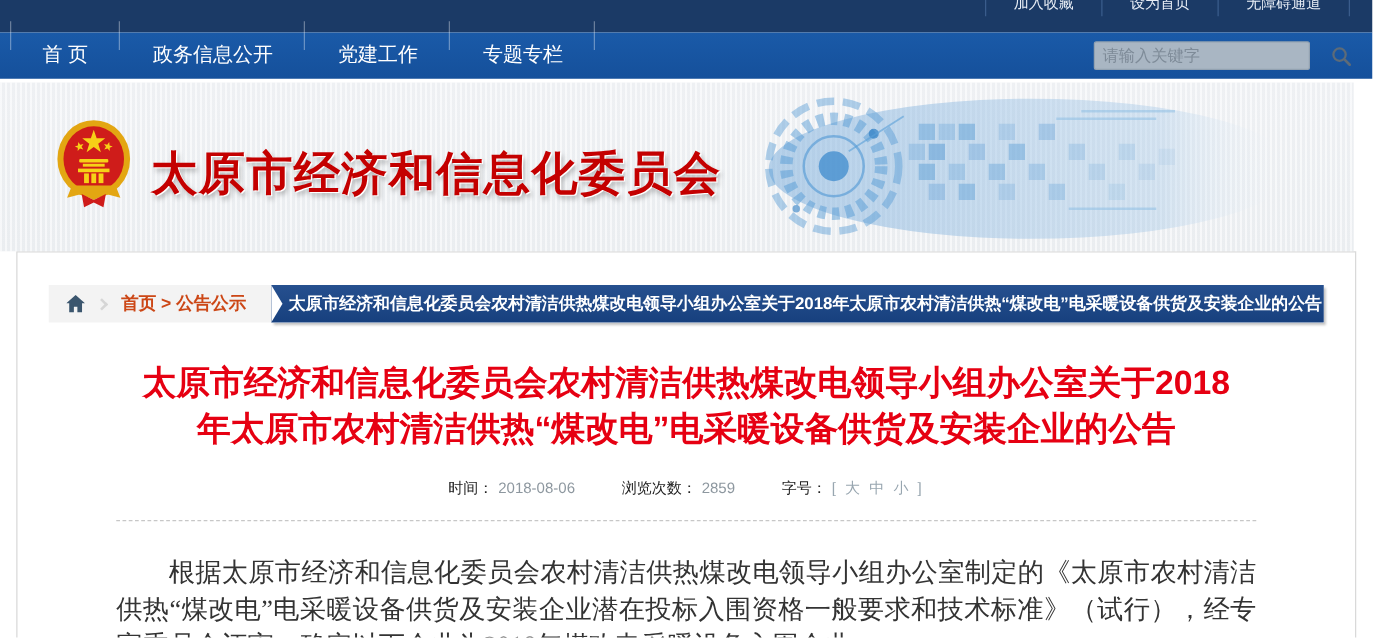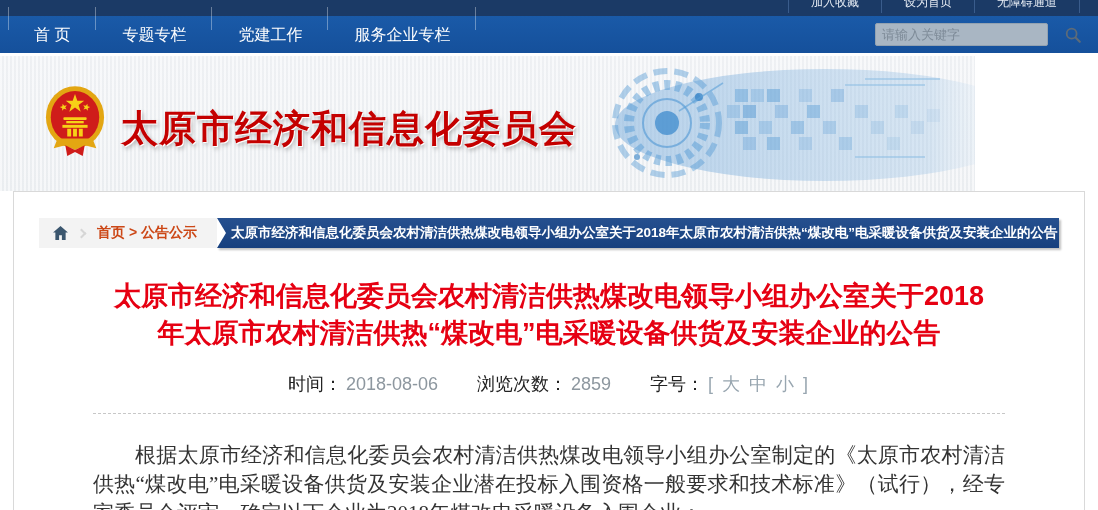--- a/index.html
+++ b/index.html
@@ -6,21 +6,21 @@
   html, body {
     margin: 0; padding: 0;
     width: 1098px; height: 510px;
     overflow: hidden;
     background: #fff;
     font-family: "Liberation Sans", "DejaVu Sans", sans-serif;
   }
 
   
   .topbar {
-    height: 16px;
+    height: 26px;
     background: #1b3a66;
     overflow: hidden;
     position: relative;
   }
   .topbar-links {
     position: absolute;
     right: 18px;
     top: -9px;
     display: flex;
   }
@@ -87,21 +87,21 @@
     padding: 0 6px;
     font-family: inherit;
   }
   .nav-search input::placeholder { color: #7e8b98; }
   .search-icon { width: 18px; height: 18px; margin-right: 5px; cursor: pointer; flex: none; }
 
   
   .banner {
     margin-top: 3px;
     height: 135px;
-    width: 975px;
+    width: 1083px;
     background:
       repeating-linear-gradient(90deg, rgba(255,255,255,0.5) 0 2px, rgba(0,0,0,0.012) 2px 4px),
       linear-gradient(#f1f3f6, #edf0f3);
     position: relative;
     overflow: hidden;
   }
   .emblem { position: absolute; left: 44px; top: 28px; width: 62px; height: 74px; }
   .site-title {
     position: absolute;
     left: 121px; top: 48px;
@@ -182,21 +182,21 @@
     text-align: center;
     color: #e60012;
     font-size: 27px;
     line-height: 37px;
     font-weight: bold;
     font-family: "Liberation Sans", "DejaVu Sans", sans-serif;
   }
   .article-meta {
     margin-top: 20px;
     text-align: center;
-    font-size: 18px;
+    font-size: 12px;
     color: #333;
   }
   .article-meta .m-label { color: #222; margin-left: 34px; }
   .article-meta .m-label:first-child { margin-left: 0; }
   .article-meta .m-value { color: #8d979f; margin-left: 4px; }
   .article-meta .m-size { color: #98a6b0; margin-left: 4px; cursor: pointer; letter-spacing: 2px; }
   .divider {
     margin-top: 17px;
     border-bottom: 1px dashed #c7c7c7;
     height: 0;
@@ -217,23 +217,23 @@
 <div class="topbar">
   <div class="topbar-links">
     <span>加入收藏</span>
     <span>设为首页</span>
     <span>无障碍通道</span>
   </div>
 </div>
 
 <div class="navbar">
   <div class="nav-item">首 页</div>
+  <div class="nav-item">政务信息公开</div>
+  <div class="nav-item">党建工作</div>
   <div class="nav-item">专题专栏</div>
-  <div class="nav-item">党建工作</div>
-  <div class="nav-item">服务企业专栏</div>
   <div class="nav-search">
     <input type="text" placeholder="请输入关键字" style="">
     <svg class="search-icon" viewBox="0 0 20 20">
       <circle cx="8.5" cy="8.5" r="5.5" fill="none" stroke="#5d6b78" stroke-width="2"></circle>
       <line x1="12.8" y1="12.8" x2="17.5" y2="17.5" stroke="#5d6b78" stroke-width="2.4" stroke-linecap="round"></line>
     </svg>
   </div>
 </div>
 
 <div class="banner">

